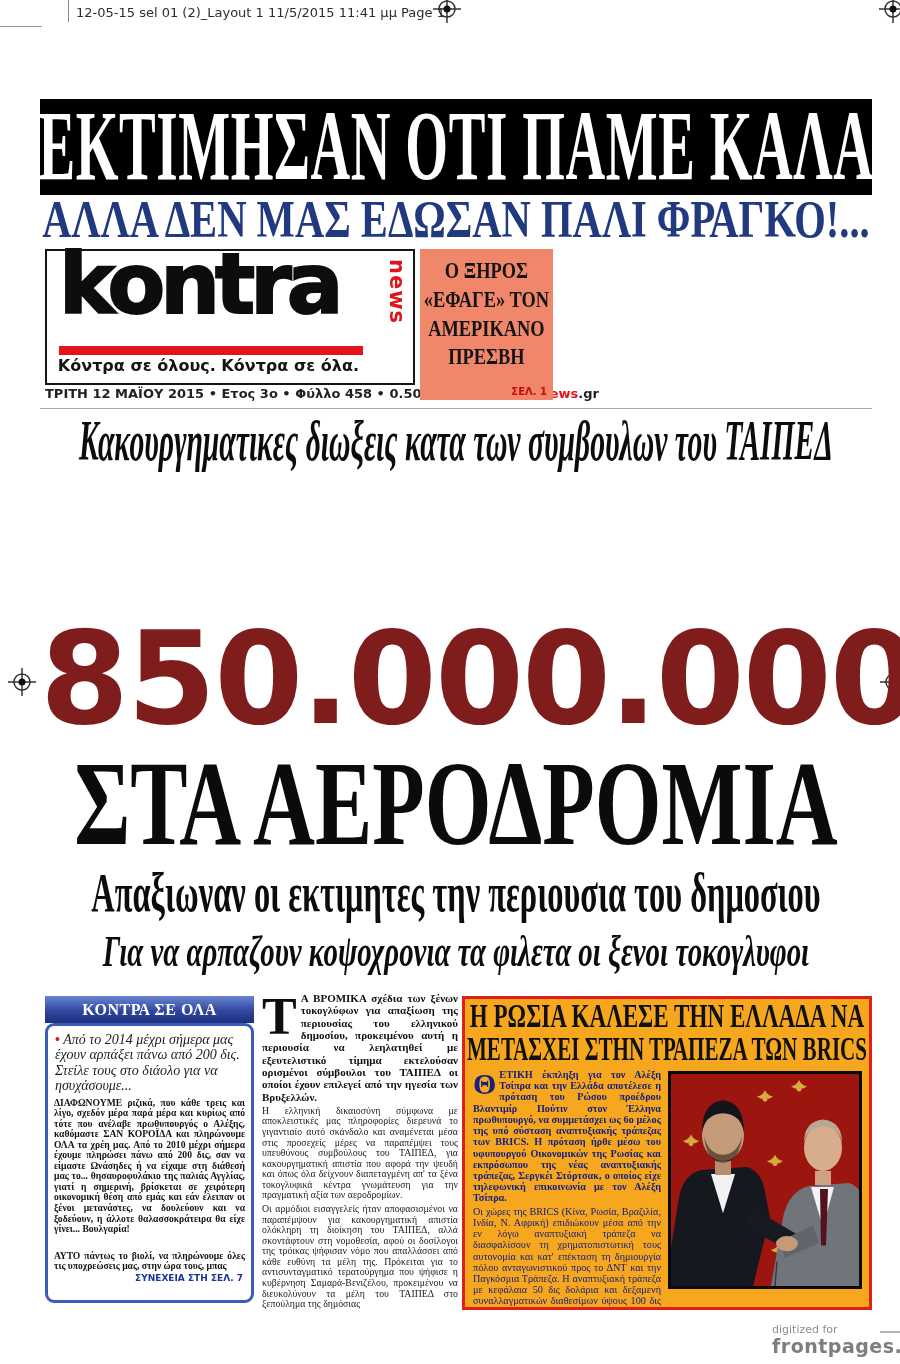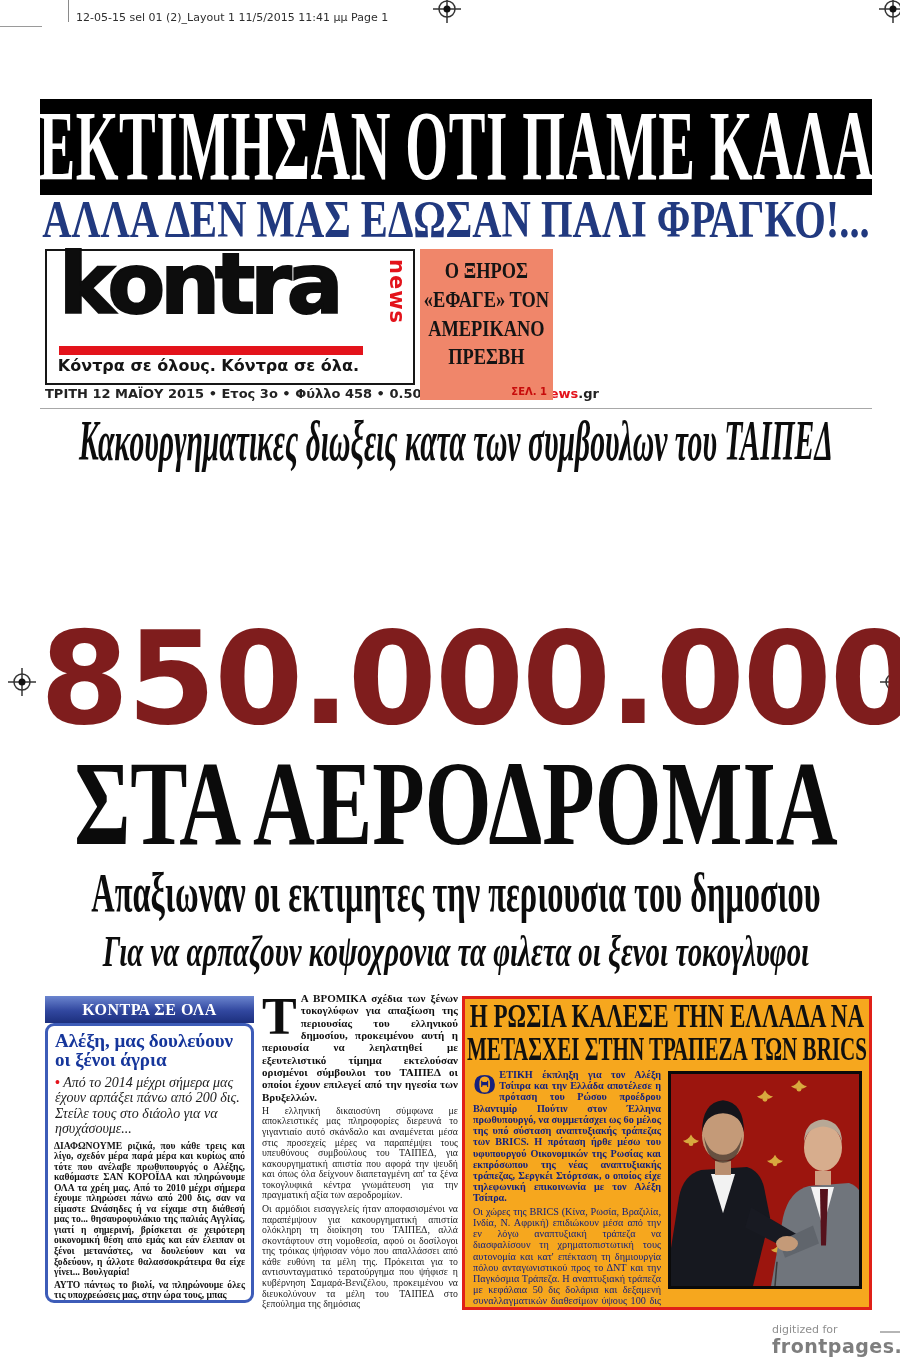--- a/index.html
+++ b/index.html
@@ -1,21 +1,21 @@
 <!DOCTYPE html>
 <html lang="el"><head>
 <meta charset="utf-8">
 <style>
   html,body{margin:0;padding:0;background:#e8e8e8;}
   #page{position:relative;width:900px;height:1364px;background:#ffffff;overflow:hidden;
         font-family:"Liberation Serif","DejaVu Serif",serif;color:#111;}
 
   
   .print-line{position:absolute;left:76px;top:5px;font-family:"DejaVu Sans","Liberation Sans",sans-serif;
-              font-size:11px;color:#2e2e2e;white-space:nowrap;margin-top:6px;}
+              font-size:13px;color:#2e2e2e;white-space:nowrap;}
   .vline{position:absolute;left:68px;top:0;width:1px;height:22px;background:#8a8a8a;}
   .trim-h{position:absolute;left:0;top:26px;width:42px;height:1px;background:#9a9a9a;}
   .regmark{position:absolute;width:28px;height:28px;}
 
   
   .hrow{position:relative;}
   .scalex{position:absolute;left:50%;top:0;white-space:nowrap;
           transform:translateX(-50%) scaleX(var(--sx,.8));transform-origin:center;}
 
   
@@ -167,24 +167,23 @@
   </div>
   <div class="deck1 hrow">
     <span class="scalex">Απαξιωναν οι εκτιμητες την περιουσια του δημοσιου</span>
   </div>
   <div class="deck2 hrow">
     <span class="scalex">Για να αρπαζουν κοψοχρονια τα φιλετα οι ξενοι τοκογλυφοι</span>
   </div>
 
   <div class="op-header">ΚΟΝΤΡΑ ΣΕ ΟΛΑ</div>
   <div class="op-box">
-    <div class="op-title">Αλέξη, μας δουλεύουν οι ξένοι άγρια</div>
     <div class="op-lead"><span class="bullet">•</span><span> Από το 2014 μέχρι σήμερα μας έχουν αρπάξει πάνω από 200 δις. Στείλε τους στο διάολο για να ησυχάσουμε...</span></div>
     <p class="op-body">ΔΙΑΦΩΝΟΥΜΕ ριζικά, που κάθε τρεις και λίγο, σχεδόν μέρα παρά μέρα και κυρίως από τότε που ανέλαβε πρωθυπουργός ο Αλέξης, καθόμαστε ΣΑΝ ΚΟΡΟΪΔΑ και πληρώνουμε ΟΛΑ τα χρέη μας. Από το 2010 μέχρι σήμερα έχουμε πληρώσει πάνω από 200 δις, σαν να είμαστε Ωνάσηδες ή να είχαμε στη διάθεσή μας το... θησαυροφυλάκιο της παλιάς Αγγλίας, γιατί η σημερινή, βρίσκεται σε χειρότερη οικονομική θέση από εμάς και εάν έλειπαν οι ξένοι μετανάστες, να δουλεύουν και να ξοδεύουν, η άλλοτε θαλασσοκράτειρα θα είχε γίνει... Βουλγαρία!</p>
-    <p class="op-body" style="margin-top:2px">ΑΥΤΟ πάντως το βιολί, να πληρώνουμε όλες τις υποχρεώσεις μας, στην ώρα τους, μπας</p>
+    <p class="op-body" style="margin-top:16px">ΑΥΤΟ πάντως το βιολί, να πληρώνουμε όλες τις υποχρεώσεις μας, στην ώρα τους, μπας</p>
     <div class="op-cont">ΣΥΝΕΧΕΙΑ ΣΤΗ ΣΕΛ. 7</div>
   </div>
 
   <div class="article">
     <span class="dropcap">Τ</span>
     <p class="art-lead">Α ΒΡΟΜΙΚΑ σχέδια των ξένων τοκογλύφων για απαξίωση της περιουσίας του ελληνικού δημοσίου, προκειμένου αυτή η περιουσία να λεηλατηθεί με εξευτελιστικό τίμημα εκτελούσαν ορισμένοι σύμβουλοι του ΤΑΙΠΕΔ οι οποίοι έχουν επιλεγεί από την ηγεσία των Βρυξελλών.</p>
     <p class="art-body">Η ελληνική δικαιοσύνη σύμφωνα με αποκλειστικές μας πληροφορίες διερευνά το γιγαντιαίο αυτό σκάνδαλο και αναμένεται μέσα στις προσεχείς μέρες να παραπέμψει τους υπευθύνους συμβούλους του ΤΑΙΠΕΔ, για κακουργηματική απιστία που αφορά την ψευδή και όπως όλα δείχνουν διαπεταγμένη απ' τα ξένα τοκογλυφικά κέντρα γνωμάτευση για την πραγματική αξία των αεροδρομίων.</p>
     <p class="art-body">Οι αρμόδιοι εισαγγελείς ήταν αποφασισμένοι να παραπέμψουν για κακουργηματική απιστία ολόκληρη τη διοίκηση του ΤΑΙΠΕΔ, αλλά σκοντάφτουν στη νομοθεσία, αφού οι δοσίλογοι της τρόικας ψήφισαν νόμο που απαλλάσσει από κάθε ευθύνη τα μέλη της. Πρόκειται για το αντισυνταγματικό τερατούργημα που ψήφισε η κυβέρνηση Σαμαρά-Βενιζέλου, προκειμένου να διευκολύνουν τα μέλη του ΤΑΙΠΕΔ στο ξεπούλημα της δημόσιας</p>
     <div class="art-cont">ΣΥΝΕΧΕΙΑ ΣΤΗ ΣΕΛ. 3</div>
   </div>

